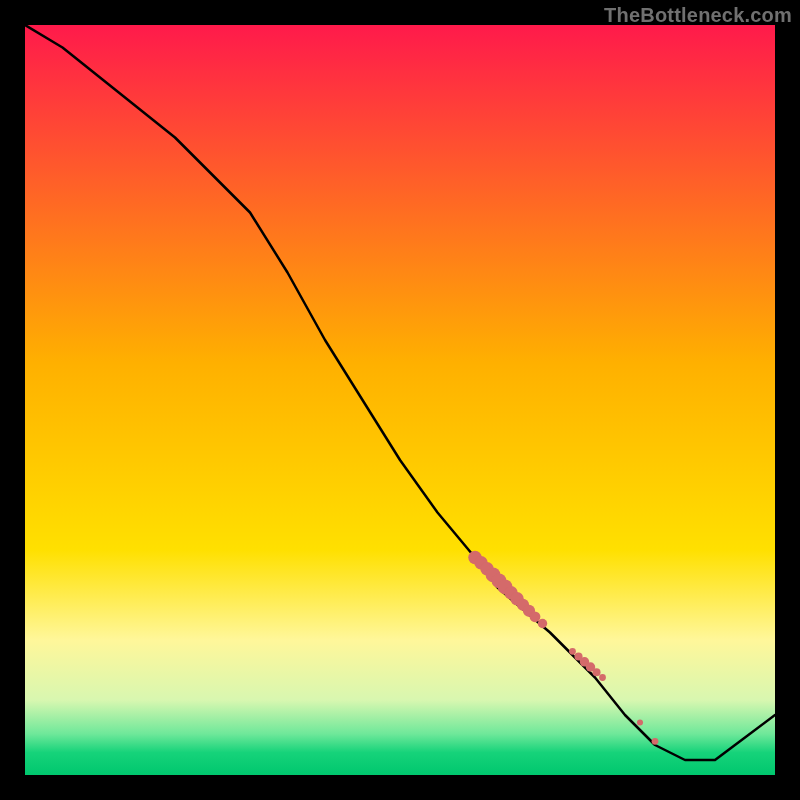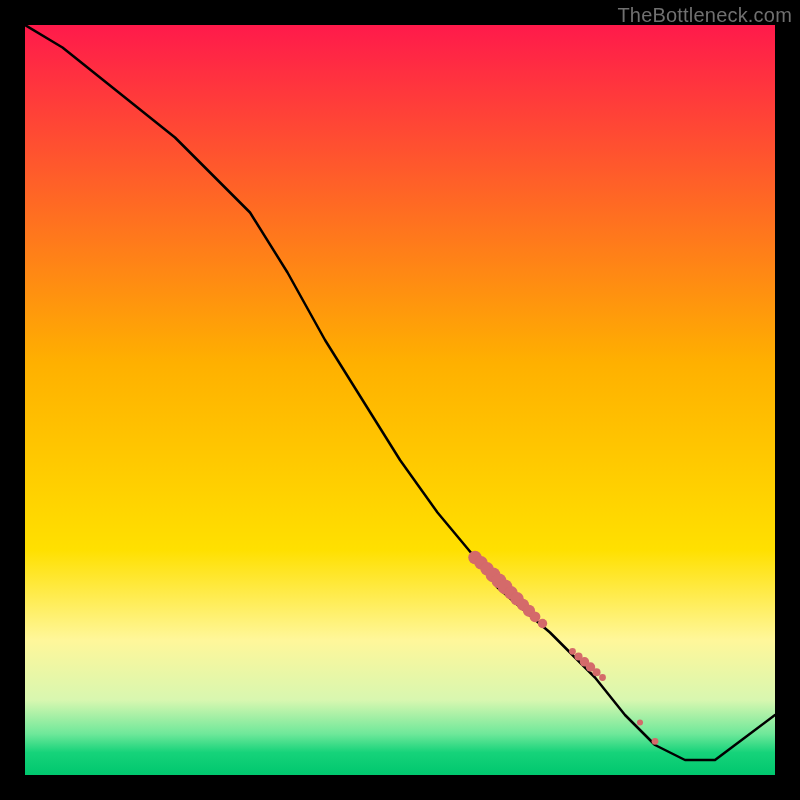--- a/index.html
+++ b/index.html
@@ -27,21 +27,21 @@
     height: 750px;
     overflow: hidden;
   }
   .watermark {
     position: absolute;
     top: 4px;
     right: 8px;
     color: #707070;
     font-size: 20px;
     letter-spacing: 0.2px;
-    font-weight: 400;
+    font-weight: 700;
     user-select: none;
   }
   svg {
     position: absolute;
     left: 0;
     top: 0;
   }
 </style>
 </head>
 <body>

